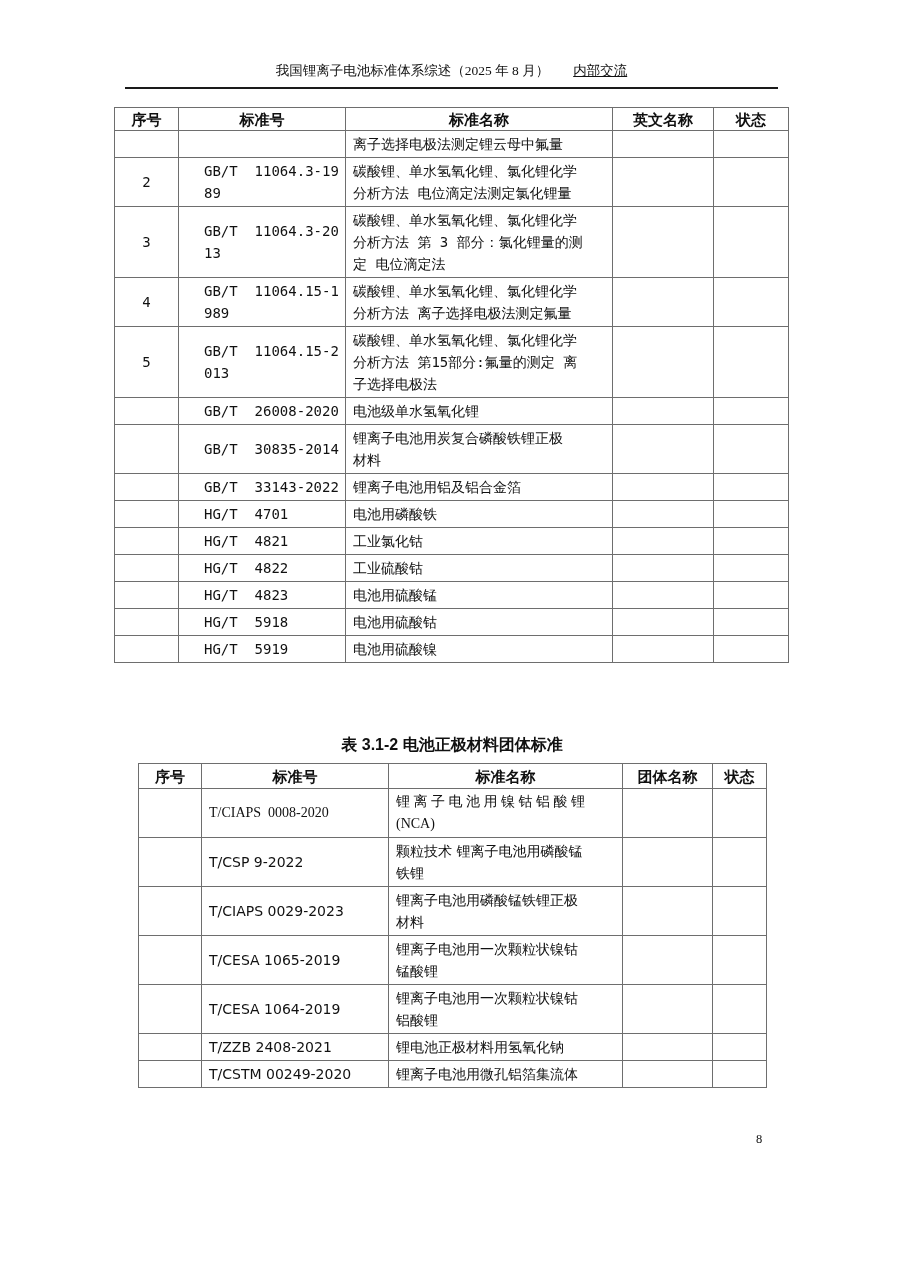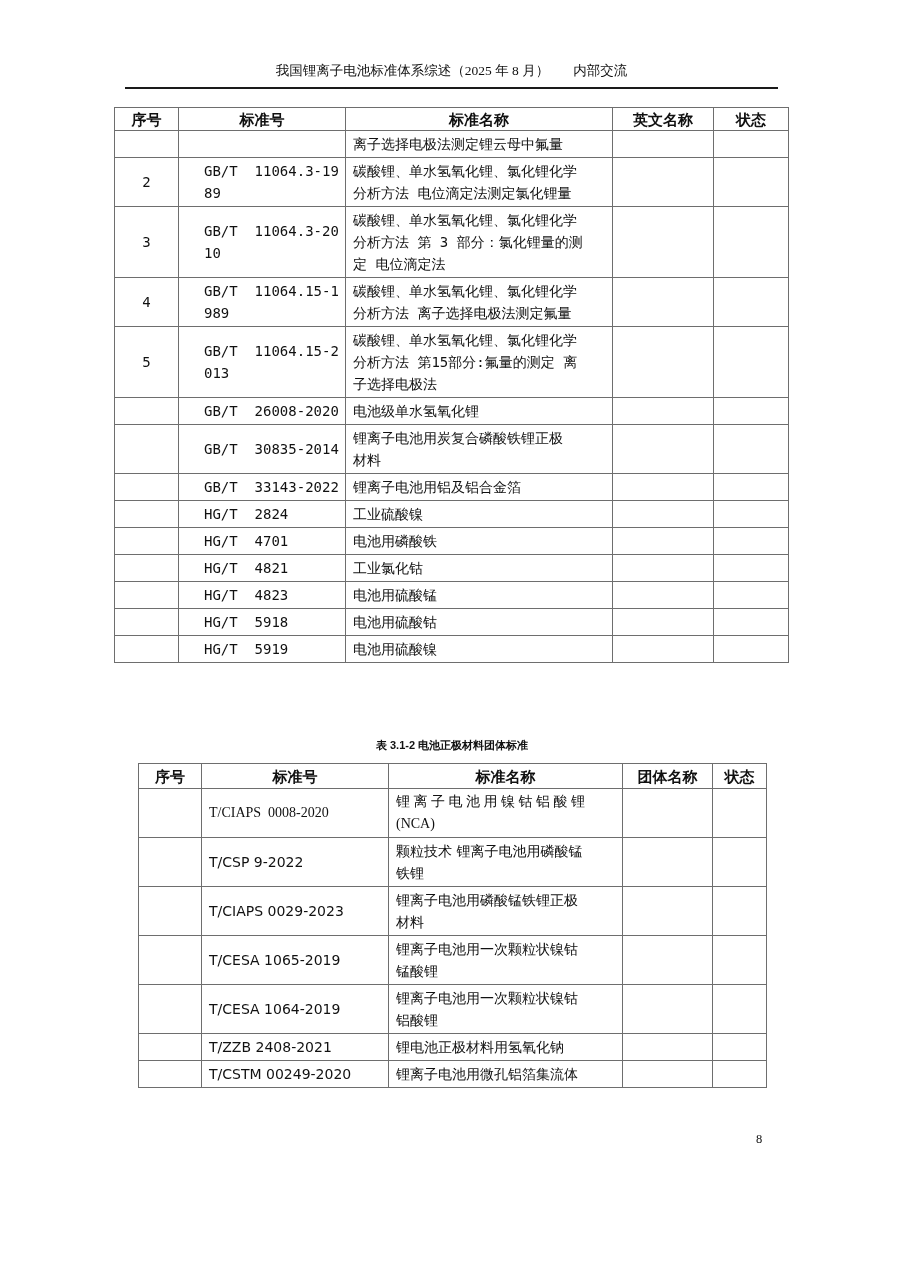--- a/index.html
+++ b/index.html
@@ -18,21 +18,21 @@
     overflow:hidden;
     margin:0 auto;
   }
   .doc-header{
     position:absolute;top:62px;left:0;width:100%;
     text-align:center;
     font-family:"Liberation Serif",serif;
     font-size:13.5px;line-height:18px;
     white-space:nowrap;
   }
-  .doc-header .tag{margin-left:24px;}
+  .doc-header .tag{margin-left:24px;text-decoration:underline;}
   .header-rule{
     position:absolute;top:87px;left:125px;width:653px;height:2px;
     background:var(--rule-color);
   }
   table.std-table{
     position:absolute;
     border-collapse:collapse;
     table-layout:fixed;
   }
   .t1{top:107px;left:114px;width:674px;}
@@ -70,21 +70,21 @@
   .t2 col.c4{width:90px;}  .t2 col.c5{width:54px;}
 
   .std-table td.col-0{text-align:center;}
   .std-table td.col-1{padding-left:25px;}
   .t2 td.col-1{padding-left:7px;}
   .std-table td.col-2{padding-left:7px;}
 
   .table2-title{
     position:absolute;top:735px;left:138px;width:628px;
     text-align:center;
-    font-weight:bold;font-size:11px;line-height:20px;
+    font-weight:bold;font-size:16px;line-height:20px;
     font-family:"Liberation Sans",sans-serif;
   }
   .page-number{
     position:absolute;top:1132px;left:756px;
     font-family:"Liberation Serif",serif;
     font-size:12.5px;
   }
 </style>
 </head>
 <body>
@@ -124,21 +124,21 @@
         <tr>
           <td class="col-0">2</td>
           <td class="col-1">GB/T  11064.3-1989</td>
           <td class="col-2">碳酸锂、单水氢氧化锂、氯化锂化学
 分析方法 电位滴定法测定氯化锂量</td>
           <td class="col-3"></td>
           <td class="col-4"></td>
         </tr>
         <tr>
           <td class="col-0">3</td>
-          <td class="col-1">GB/T  11064.3-2010</td>
+          <td class="col-1">GB/T  11064.3-2013</td>
           <td class="col-2">碳酸锂、单水氢氧化锂、氯化锂化学
 分析方法 第 3 部分：氯化锂量的测
 定 电位滴定法</td>
           <td class="col-3"></td>
           <td class="col-4"></td>
         </tr>
         <tr>
           <td class="col-0">4</td>
           <td class="col-1">GB/T  11064.15-1989</td>
           <td class="col-2">碳酸锂、单水氢氧化锂、氯化锂化学
@@ -172,36 +172,36 @@
         </tr>
         <tr>
           <td class="col-0"></td>
           <td class="col-1">GB/T  33143-2022</td>
           <td class="col-2">锂离子电池用铝及铝合金箔</td>
           <td class="col-3"></td>
           <td class="col-4"></td>
         </tr>
         <tr>
           <td class="col-0"></td>
-          <td class="col-1">HG/T  2824</td>
-          <td class="col-2">工业硫酸镍</td>
-          <td class="col-3"></td>
-          <td class="col-4"></td>
-        </tr>
-        <tr>
-          <td class="col-0"></td>
           <td class="col-1">HG/T  4701</td>
           <td class="col-2">电池用磷酸铁</td>
           <td class="col-3"></td>
           <td class="col-4"></td>
         </tr>
         <tr>
           <td class="col-0"></td>
           <td class="col-1">HG/T  4821</td>
           <td class="col-2">工业氯化钴</td>
+          <td class="col-3"></td>
+          <td class="col-4"></td>
+        </tr>
+        <tr>
+          <td class="col-0"></td>
+          <td class="col-1">HG/T  4822</td>
+          <td class="col-2">工业硫酸钴</td>
           <td class="col-3"></td>
           <td class="col-4"></td>
         </tr>
         <tr>
           <td class="col-0"></td>
           <td class="col-1">HG/T  4823</td>
           <td class="col-2">电池用硫酸锰</td>
           <td class="col-3"></td>
           <td class="col-4"></td>
         </tr>

